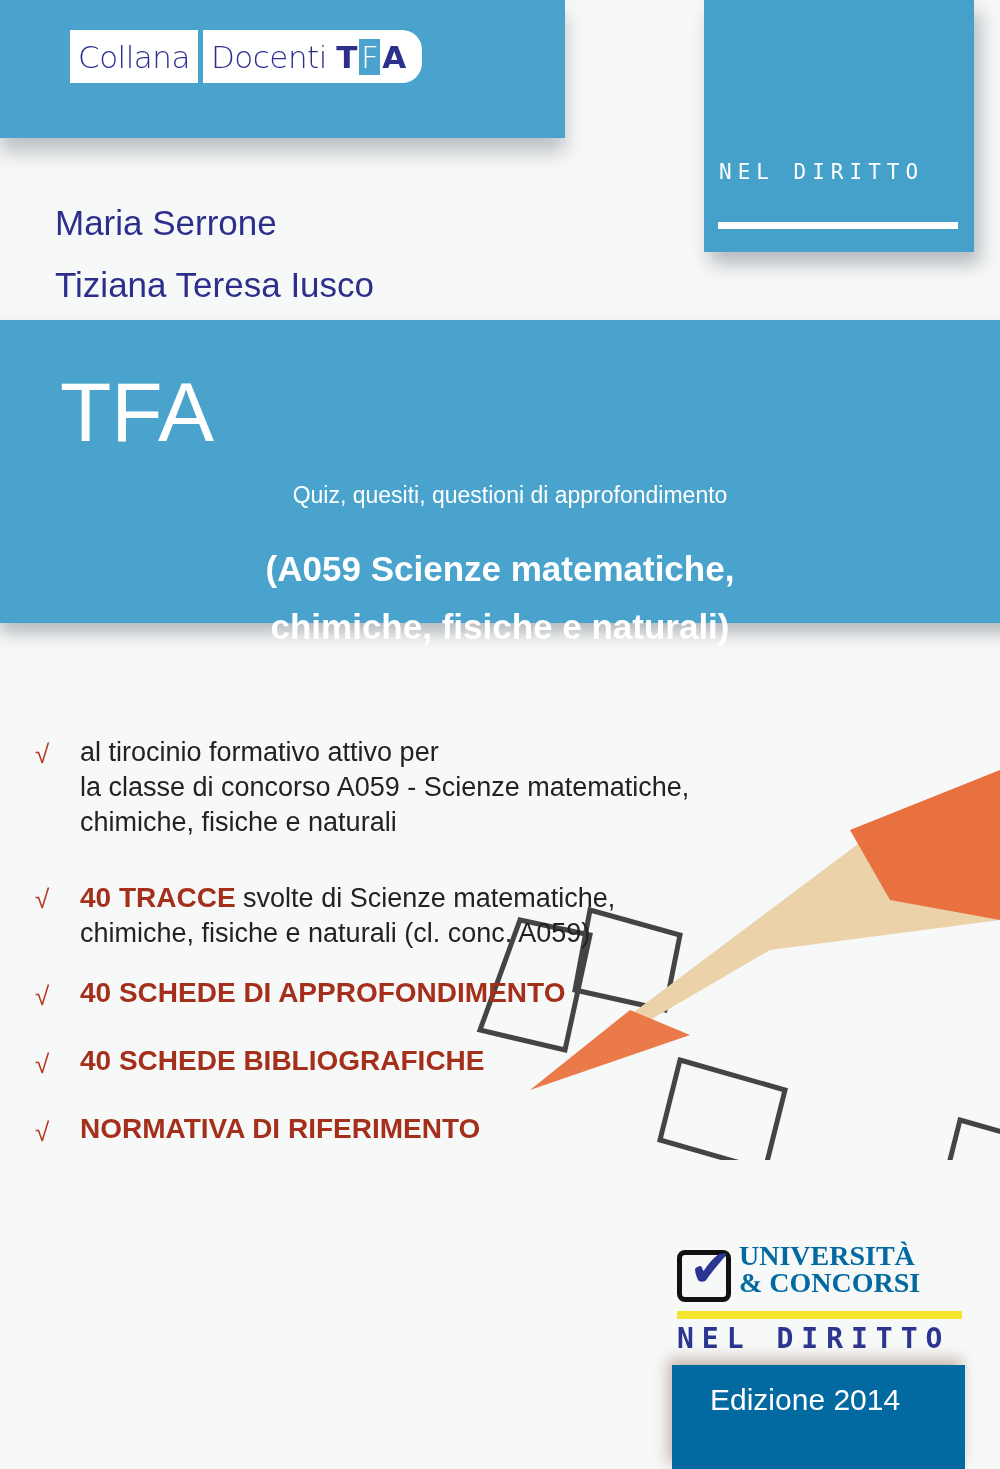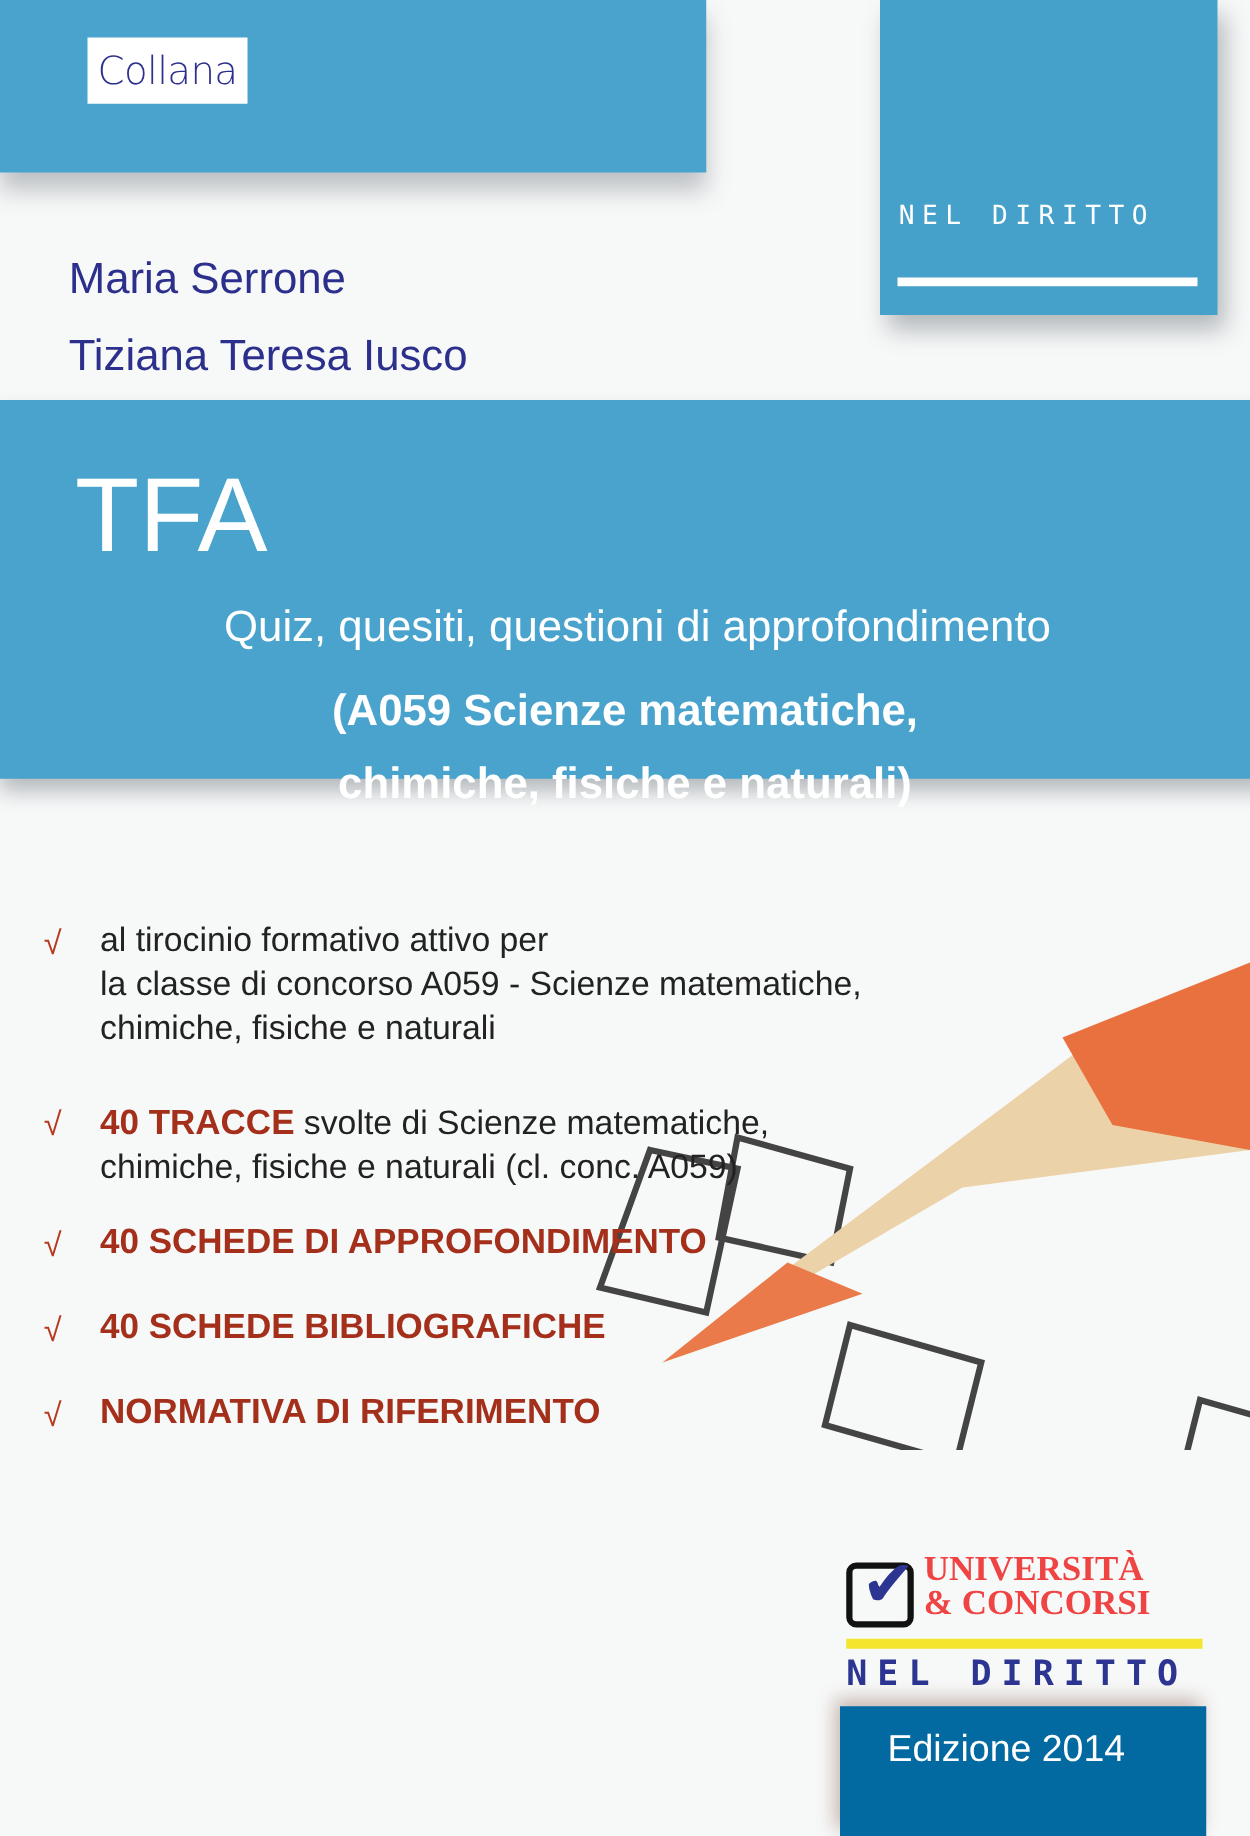--- a/index.html
+++ b/index.html
@@ -18,49 +18,53 @@
   .pub-top { position:absolute; left:15px; top:160px; color:#fff; font-family:"DejaVu Sans Mono", monospace;
              font-size:21px; letter-spacing:6px; }
   .pub-main { position:absolute; left:14px; top:180px; color:#fff; font-family:"Liberation Serif", serif;
               font-size:44px; letter-spacing:1px; }
   .pub-line { position:absolute; left:14px; top:222px; width:240px; height:7px; background:#fff; }
   .authors { position:absolute; left:55px; top:192px; color:#2c2f8c; font-size:35px; line-height:62px;
              font-family:"Liberation Sans", sans-serif; }
   .title-band { position:absolute; left:0; top:320px; width:1000px; height:303px; background:#4aa3cc;
                 box-shadow:0 10px 16px rgba(80,90,100,0.4); color:#fff;padding-left:48px; }
   .t-main { position:absolute; left:60px; top:44px; font-size:84px; font-family:"Liberation Sans", sans-serif; }
-  .t-sub { position:absolute; left:0; width:1000px; top:162px; text-align:center; font-size:35px;
+  .t-sub { position:absolute; left:0; width:1000px; top:162px; text-align:center; font-size:23px;
            font-family:"Liberation Sans", sans-serif; padding-left:20px; box-sizing:border-box; }
   .t-spec { position:absolute; left:0; width:1000px; top:220px; text-align:center; font-size:35px; font-weight:bold;
             line-height:58px; font-family:"Liberation Sans", sans-serif; }
   .features { position:absolute; left:35px; top:735px; width:760px; }
   .feat { position:relative; padding-left:45px; font-family:"Liberation Sans", sans-serif; }
   .feat .chk { position:absolute; left:0; top:4px; color:#b63a1f; font-size:26px; }
   .feat .hl { color:#a4301c; font-weight:bold; font-size:28px; }
   .feat .body { color:#222; font-size:27px; line-height:35px; }
   .pencil { position:absolute; left:470px; top:760px; width:530px; height:400px; }
   .logo2 { position:absolute; left:677px; top:1242px; width:285px; }
   .box { position:absolute; left:0; top:8px; width:44px; height:42px; border:5px solid #111; border-radius:8px; }
   .check { position:absolute; left:12px; top:-4px; color:#2c3591; font-size:52px; font-weight:bold; }
-  .uc { position:absolute; left:62px; top:0; color:#ef4444; font-family:"Liberation Serif", serif; font-weight:bold;
+  .uc { position:absolute; left:62px; top:0; color:#0369a1; font-family:"Liberation Serif", serif; font-weight:bold;
         font-size:28px; line-height:27px; }
   .yline { position:absolute; left:0; top:69px; width:285px; height:8px; background:#f5e52c; }
   .nd2 { position:absolute; left:0; top:80px; color:#2c3591; font-family:"DejaVu Sans Mono", monospace; font-weight:bold;
          font-size:28px; letter-spacing:8px; }
   .edition { position:absolute; left:672px; top:1365px; width:293px; height:104px; background:#0369a1;
              box-shadow:-4px -6px 14px rgba(120,80,60,0.4); color:#fff; font-size:30px;
              font-family:"Liberation Sans", sans-serif; }
   .edition span { position:absolute; left:38px; top:18px; }
 </style>
 </head>
 <body>
 
 <div class="top-band">
   <div class="series">
     <span>Collana</span>
+    <span class="tfa">
+      <span style="padding:0;font-size:31px">Docenti</span>&nbsp;
+      <b>T</b><i>F</i><b>A</b>
+    </span>
   </div>
 </div>
 
 <div class="pub-block">
   <div class="pub-top">NEL DIRITTO</div>
   <div class="pub-line"></div>
 </div>
 
 <div class="authors">
   <div>Maria Serrone</div>

